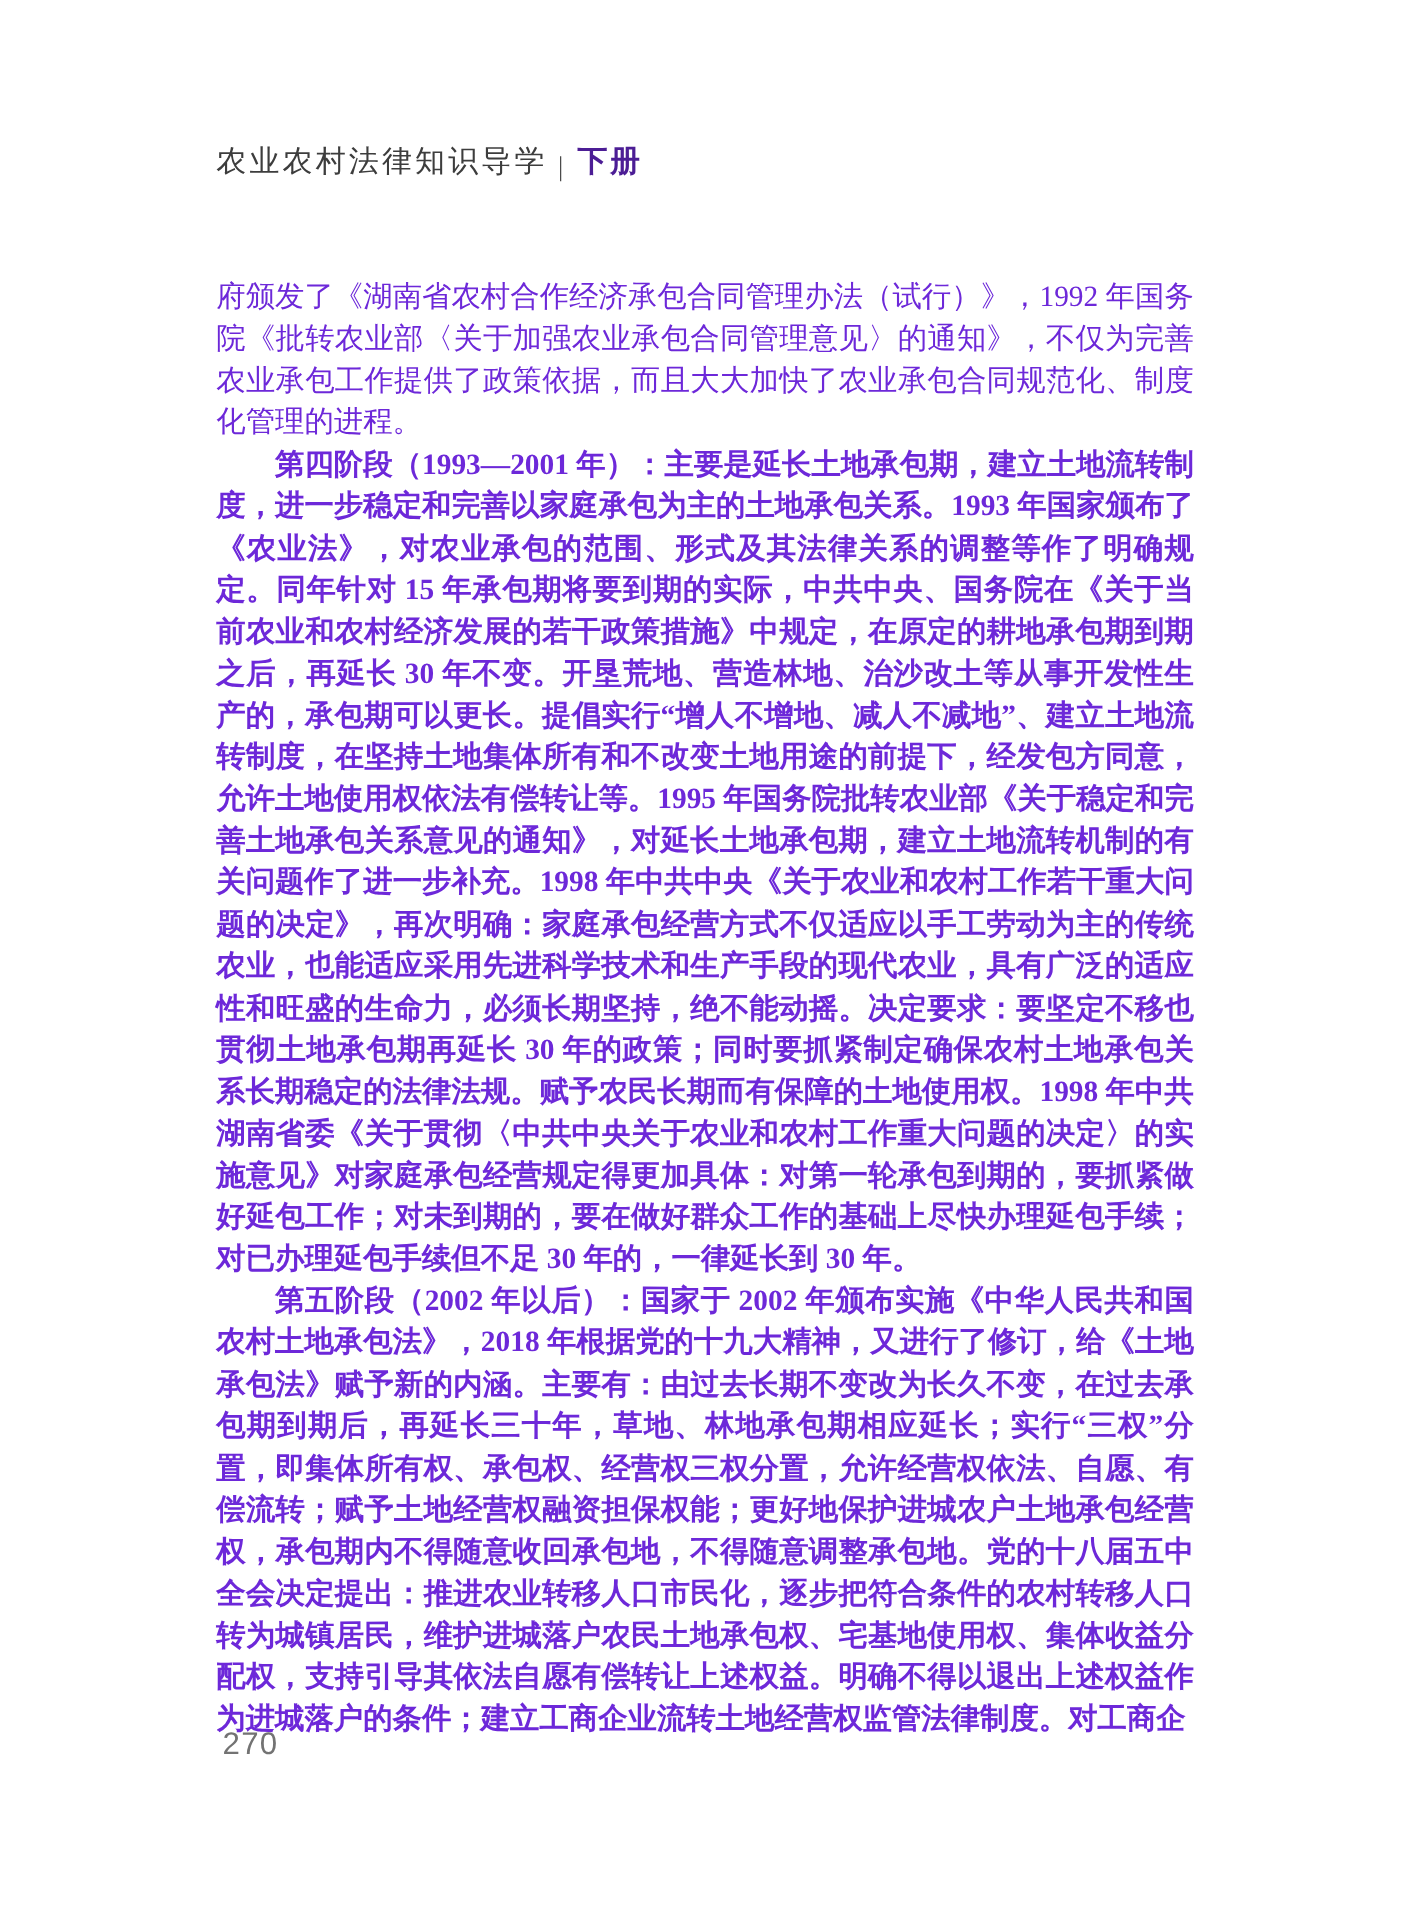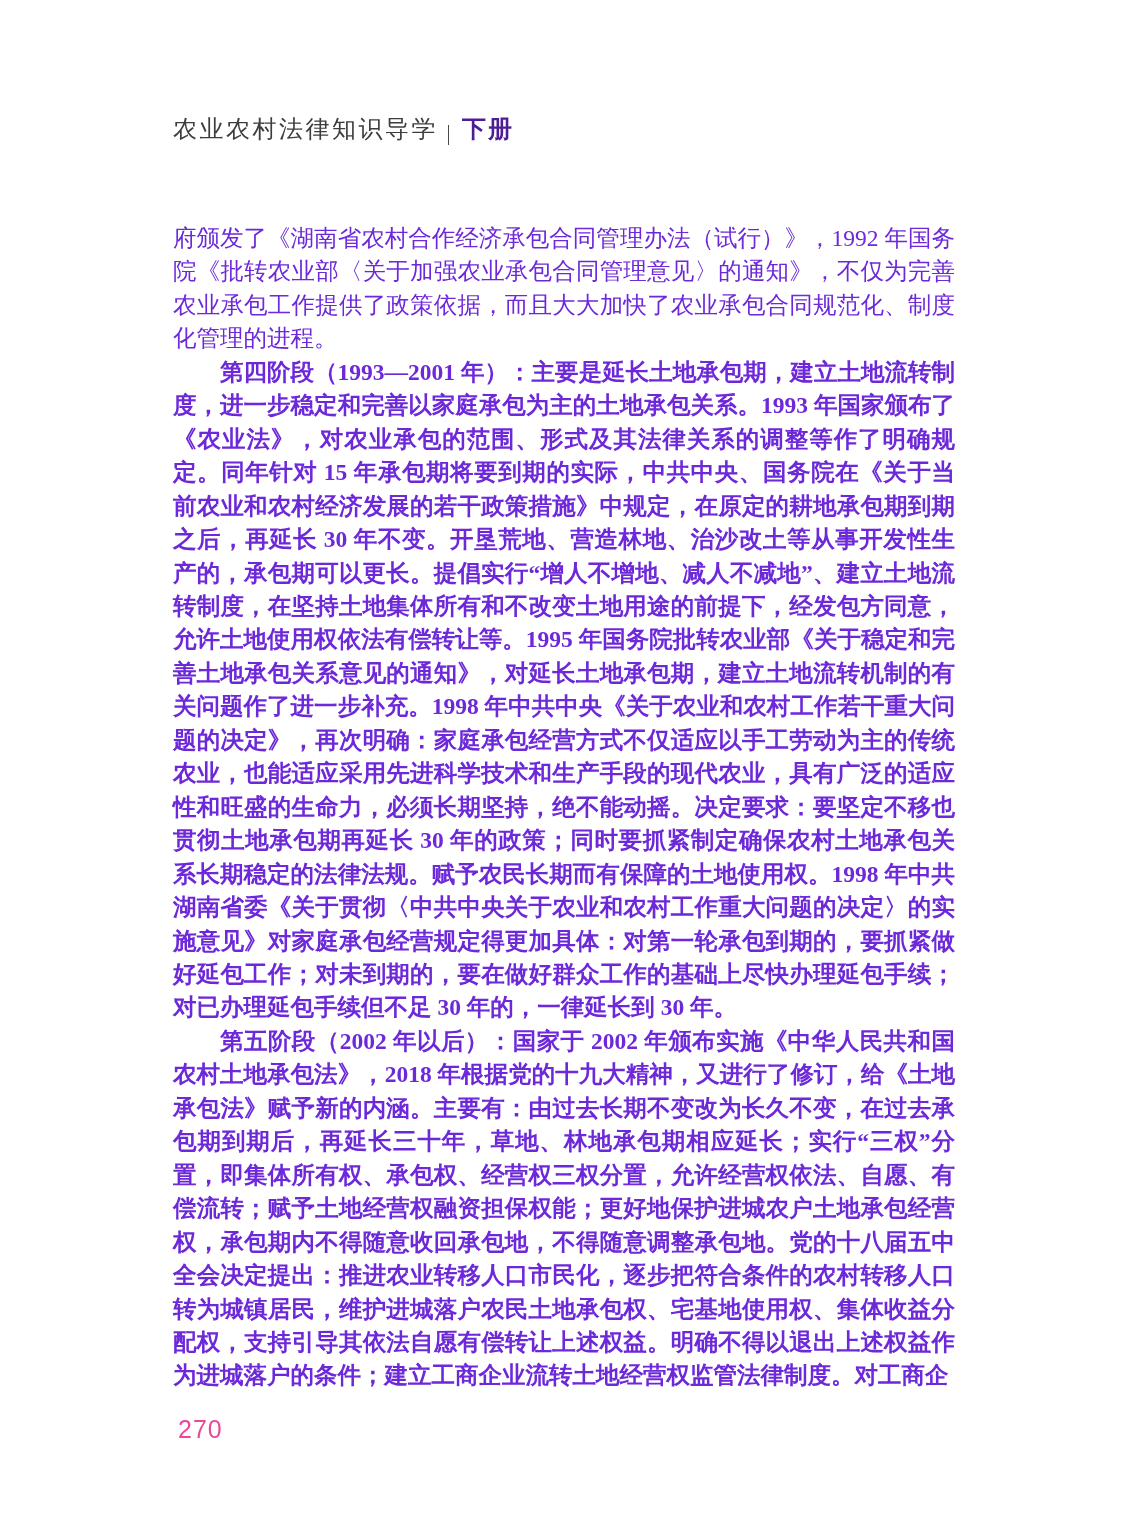--- a/index.html
+++ b/index.html
@@ -62,23 +62,22 @@
   .body-text p.indent {
     text-indent: 2em;
     font-weight: bold;
   }
   .page-number {
     position: absolute;
     left: 178px;
     top: 1381px;
     font-family: "Liberation Sans", "DejaVu Sans", sans-serif;
     font-size: 25px;
-    color: #ec4899;
+    color: #737373;
     letter-spacing: 1px;
-    margin-top: 34px;
   }
 </style>
 </head>
 <body>
 
 <div class="page">
 
   <div class="running-head">
     <span class="head-title">农业农村法律知识导学</span>
     <span class="sep"></span>

